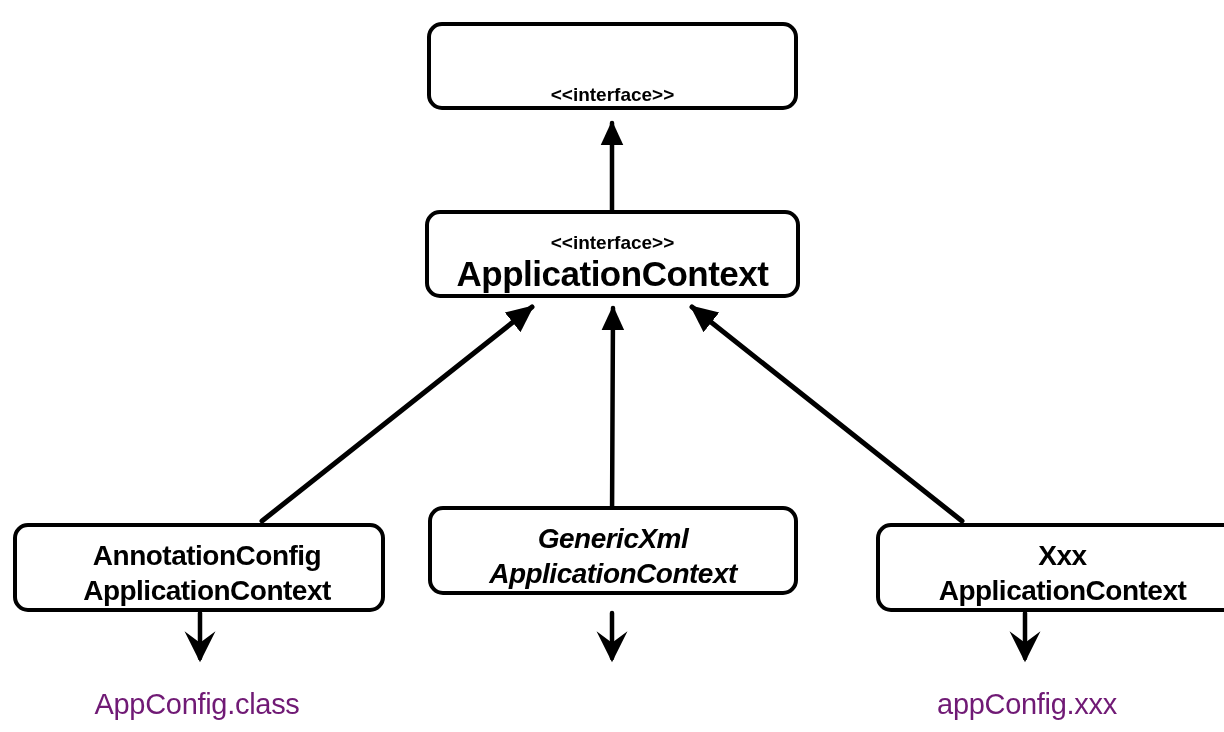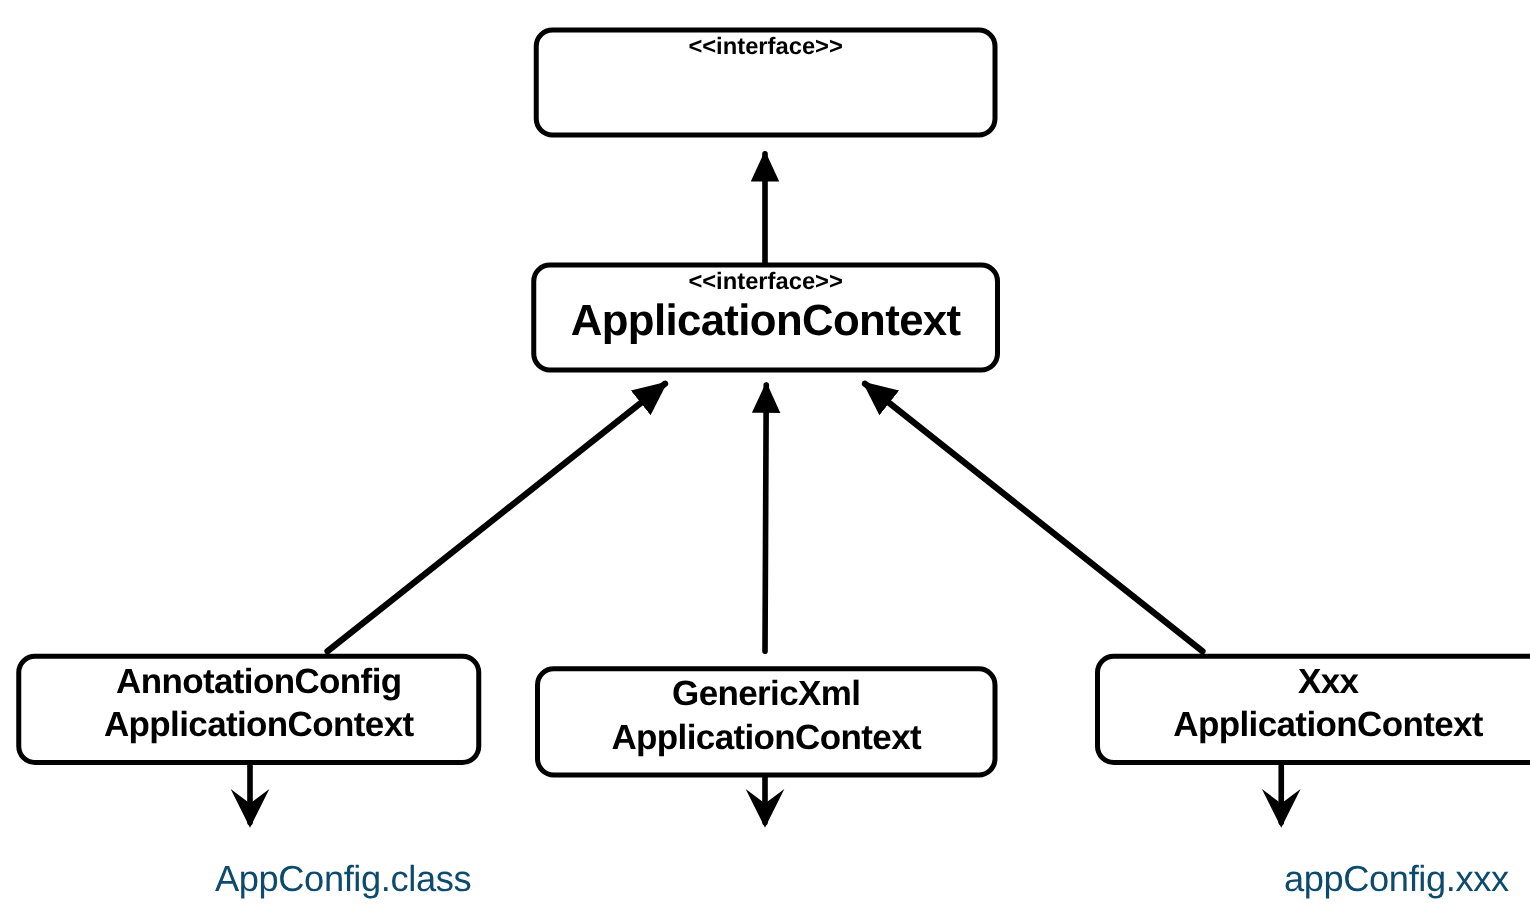--- a/index.html
+++ b/index.html
@@ -32,21 +32,21 @@
   }
   .node {
     position: absolute;
     box-sizing: border-box;
     background: #ffffff;
     border: 4px solid #000000;
     border-radius: 15px;
     display: flex;
     flex-direction: column;
     align-items: center;
-    justify-content: flex-start;
+    justify-content: flex-end;
     text-align: center;
     color: #000000;
   }
   .stereo {
     font-size: 19px;
     font-weight: bold;
     line-height: 23px;
     letter-spacing: 0px;
   }
   .iface-name {
@@ -57,24 +57,24 @@
   }
   .sub-line {
     font-size: 28px;
     font-weight: bold;
     line-height: 35px;
     letter-spacing: -0.5px;
   }
   .file-label {
     position: absolute;
     width: 360px;
-    text-align: right;
+    text-align: center;
     font-size: 29px;
     font-weight: normal;
-    color: #0c4a6e;
+    color: #701a75;
     letter-spacing: -0.3px;
   }
 </style>
 </head>
 <body>
 
 <div class="canvas">
 
   <svg class="edges-svg" width="1224" height="732" viewBox="0 0 1224 732" xmlns="http://www.w3.org/2000/svg">
     <defs>
@@ -108,21 +108,21 @@
   <div class="node" style="left:425px; top:210px; width:375px; height:88px;">
     <div class="stereo">&lt;&lt;interface&gt;&gt;</div>
     <div class="iface-name">ApplicationContext</div>
   </div>
 
   <div class="node" style="left:13px; top:523px; width:372px; height:89px;padding-left:16px;">
     <div class="sub-line">AnnotationConfig</div>
     <div class="sub-line">ApplicationContext</div>
   </div>
 
-  <div class="node" style="left:428px; top:533px; width:370px; height:89px;">
+  <div class="node" style="left:428px; top:506px; width:370px; height:89px;font-style:italic;">
     <div class="sub-line">GenericXml</div>
     <div class="sub-line">ApplicationContext</div>
   </div>
 
   <div class="node" style="left:876px; top:523px; width:373px; height:89px;">
     <div class="sub-line">Xxx</div>
     <div class="sub-line">ApplicationContext</div>
   </div>
 
   <div class="file-label" style="left:17px; top:688px;">AppConfig.class</div>

